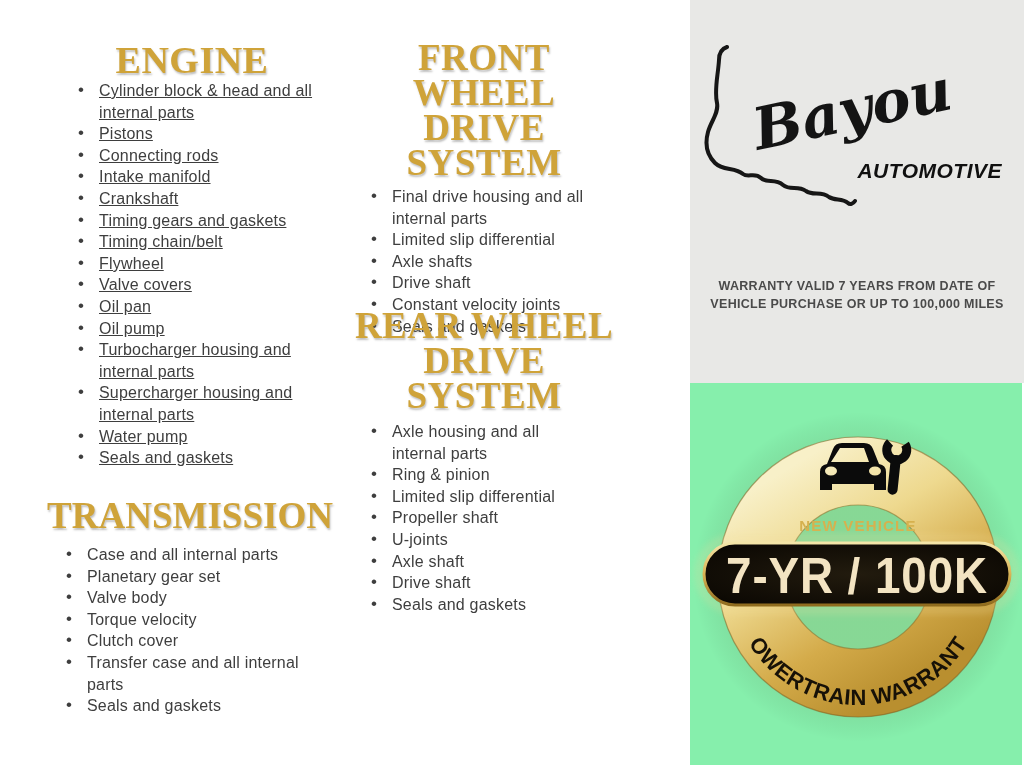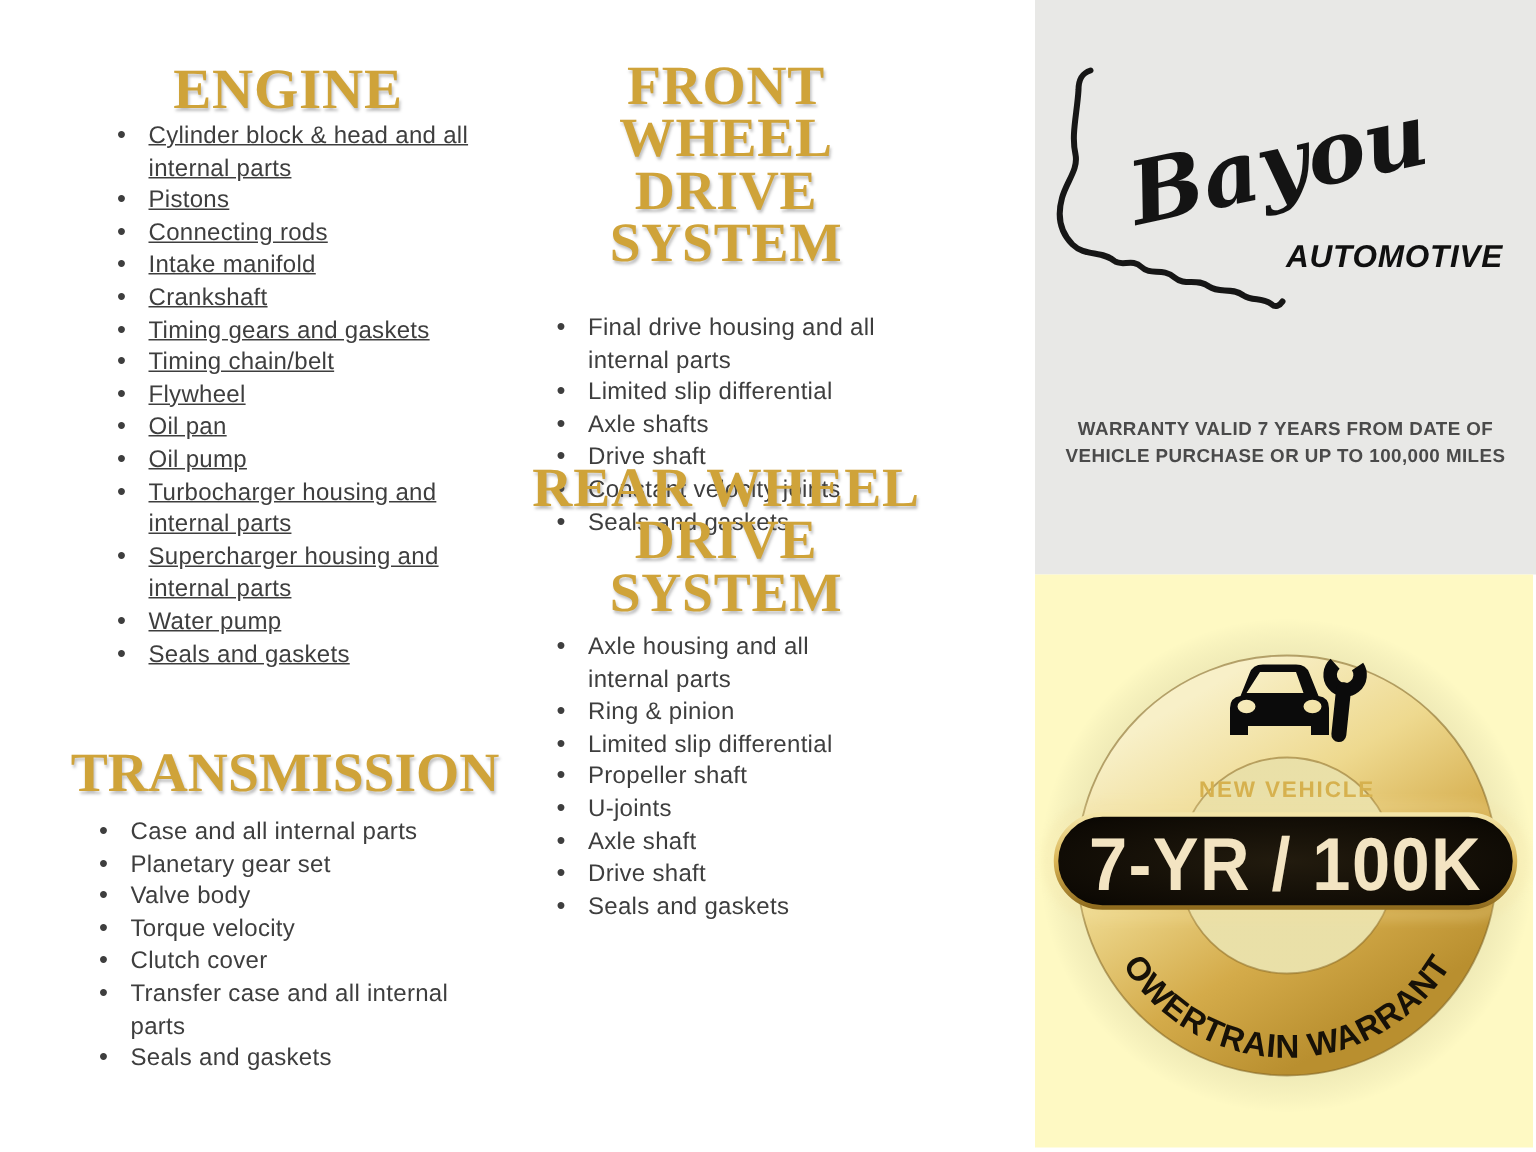--- a/index.html
+++ b/index.html
@@ -41,21 +41,21 @@
     color:#3e3e3e;
   }
 
   
   .panel-gray {
     position:absolute; left:690px; top:0; width:334px; height:383px;
     background:#e8e8e6;
   }
   .panel-black {
     position:absolute; left:690px; top:383px; width:332px; height:382px;
-    background:#fef9c3;
+    background:#86efac;
   }
   .logo-svg { position:absolute; left:0; top:0; width:334px; height:383px; }
   .warranty-note {
     position:absolute; left:0; top:277px; width:100%;
     text-align:center;
     font-size:12.5px; font-weight:700;
     line-height:18px;
     color:#4a4a4a;
     letter-spacing:0.3px;
   }
@@ -71,20 +71,21 @@
     <ul class="items" style="margin:0 0 0 33px;text-decoration:underline;">
         <li>Cylinder block &amp; head and all
 internal parts</li>
         <li>Pistons</li>
         <li>Connecting rods</li>
         <li>Intake manifold</li>
         <li>Crankshaft</li>
         <li>Timing gears and gaskets</li>
         <li>Timing chain/belt</li>
         <li>Flywheel</li>
+        <li>Valve covers</li>
         <li>Oil pan</li>
         <li>Oil pump</li>
         <li>Turbocharger housing and
 internal parts</li>
         <li>Supercharger housing and
 internal parts</li>
         <li>Water pump</li>
         <li>Seals and gaskets</li>
       </ul>
   </section>
@@ -99,21 +100,21 @@
         <li>Clutch cover</li>
         <li>Transfer case and all internal
 parts</li>
         <li>Seals and gaskets</li>
       </ul>
   </section>
 
   <section class="sec" style="left:344px; top:40px; width:280px;">
     <h2 class="gold-title" style="font-size:37px; line-height:35px;">FRONT WHEEL
 DRIVE SYSTEM</h2>
-    <ul class="items" style="margin:28px 0 0 24px;">
+    <ul class="items" style="margin:6px 0 0 24px;">
         <li>Final drive housing and all
 internal parts</li>
         <li>Limited slip differential</li>
         <li>Axle shafts</li>
         <li>Drive shaft</li>
         <li>Constant velocity joints</li>
         <li>Seals and gaskets</li>
       </ul>
   </section>
 

